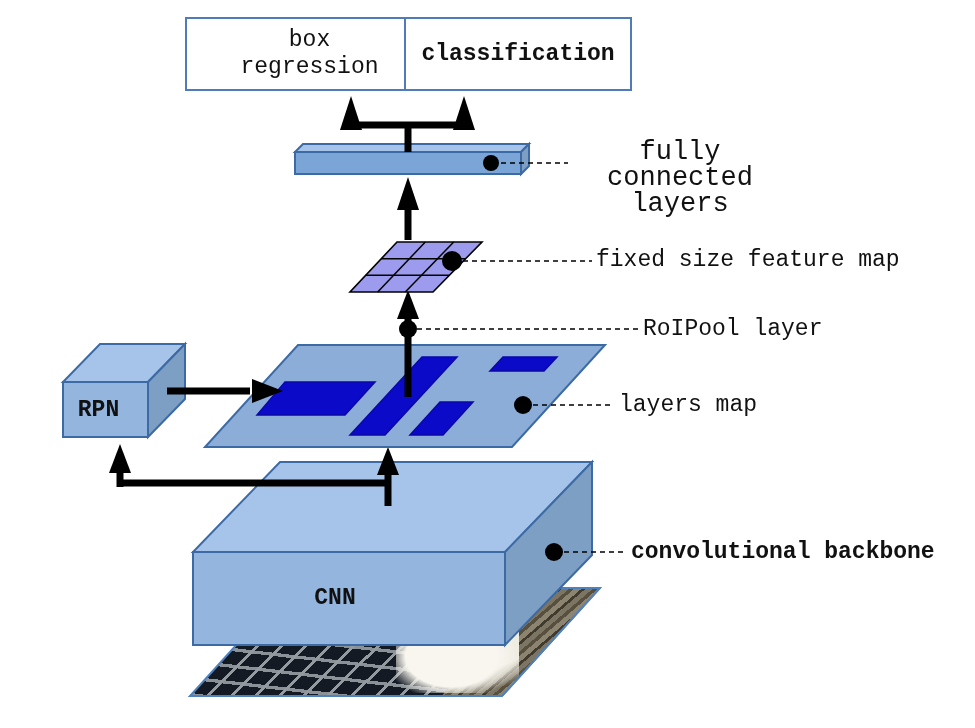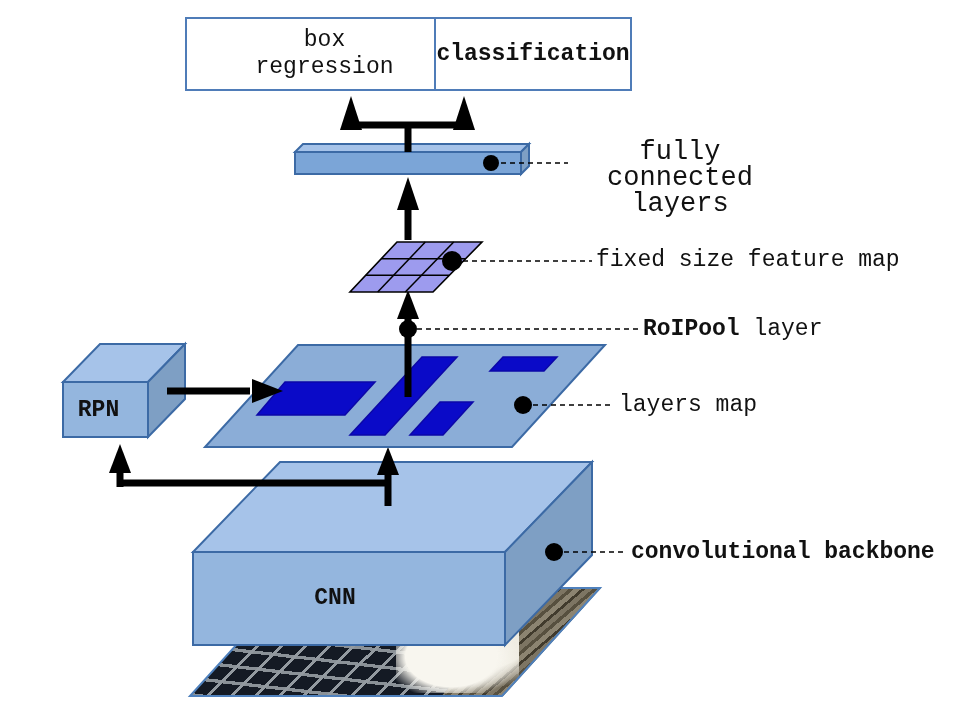--- a/index.html
+++ b/index.html
@@ -17,32 +17,32 @@
   .roi{fill:var(--roi-fill);stroke:#0b07a8;stroke-width:1.5;}
   .gridbg{fill:var(--grid-fill);stroke:#000;stroke-width:1.6;}
   .gridline{stroke:#000;stroke-width:1.5;}
   .arrow-line{stroke:var(--arrow-color);stroke-width:7;fill:none;}
   .arrow-head{fill:var(--arrow-color);stroke:none;}
   .dot{fill:var(--arrow-color);}
   .dashed{stroke:#000;stroke-width:1.6;stroke-dasharray:5 4;}
   .photo-outline{fill:none;stroke:var(--photo-border);stroke-width:2;}
   
   .lbl{position:absolute;font-size:23px;line-height:24px;white-space:pre;pointer-events:none;text-align:center;}
-  .lbl b{font-weight:bold;}
+  .lbl b{font-weight:normal;}
   .block-lbl{position:absolute;text-align:center;font-weight:bold;font-size:23px;pointer-events:none;}
   
   #output-box{
     position:absolute;left:185px;top:17px;width:447px;height:74px;
     border:2px solid var(--outline-border);background:#fff;display:flex;box-sizing:border-box;
   }
   #output-box .cell{
     display:flex;flex-direction:column;align-items:center;justify-content:center;
     font-size:23px;line-height:27px;height:100%;box-sizing:border-box;
   }
-  #cell-boxreg{width:247px;padding-left:28px;}
+  #cell-boxreg{width:217px;padding-left:28px;}
   #cell-class{flex:1;border-left:2px solid var(--outline-border);font-weight:bold;}
   
   #lbl-fc{position:absolute;left:566px;top:139px;width:228px;text-align:center;
           font-size:27px;line-height:26px;pointer-events:none;}
   
   #photo{
     position:absolute;left:190px;top:588px;width:411px;height:108px;
     clip-path:polygon(23.8% 0,100% 0,76.2% 100%,0 100%);
   }
   #photo .desk{position:absolute;inset:0;

